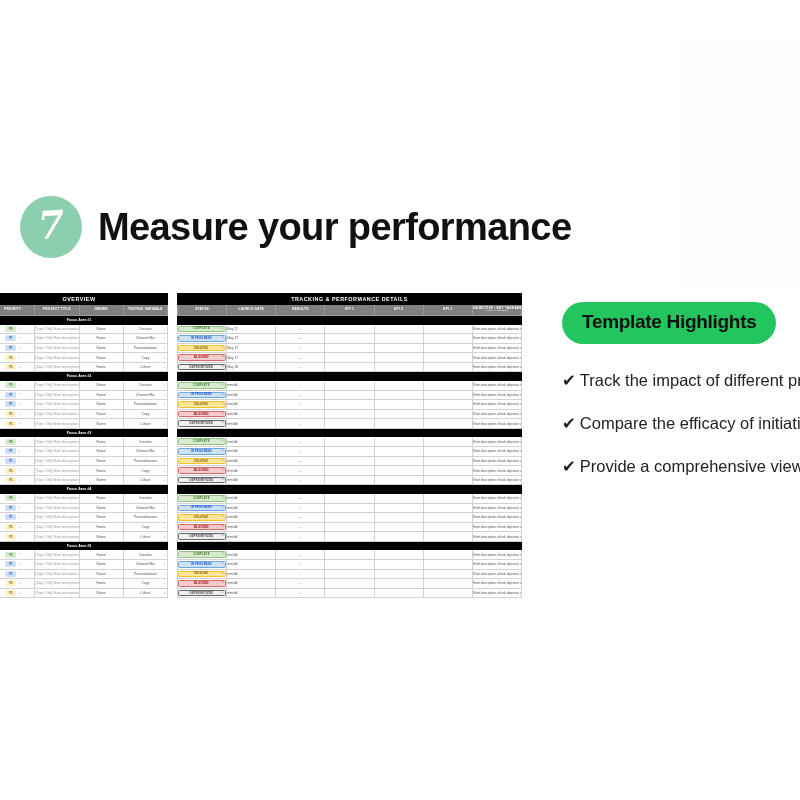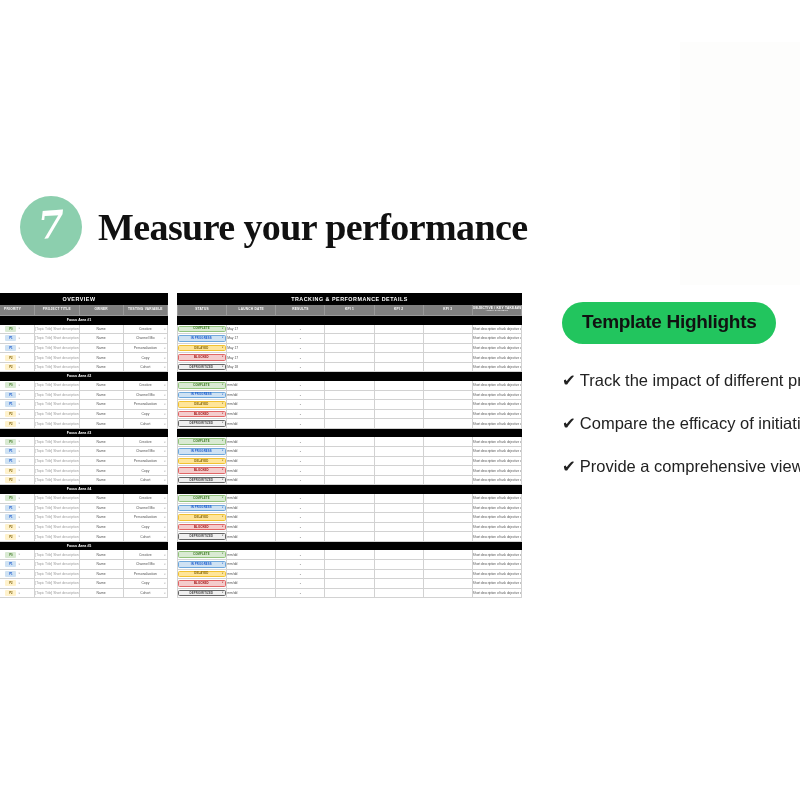--- a/index.html
+++ b/index.html
@@ -57,21 +57,21 @@
     font-size: 38px;
     line-height: 1;
     transform: translateY(-2px) rotate(-4deg);
   }
   #slide-title {
     font-size: 38px;
     font-weight: bold;
     letter-spacing: -0.6px;
     color: #111111;
     white-space: nowrap;
-    font-family: Liberation Serif, serif;
+    font-family: Liberation Sans, sans-serif;
   }
 
   
   #sheet {
     position: absolute;
     left: -10px;
     top: 293px;
     width: 532px;
     height: 305px;
     display: flex;

